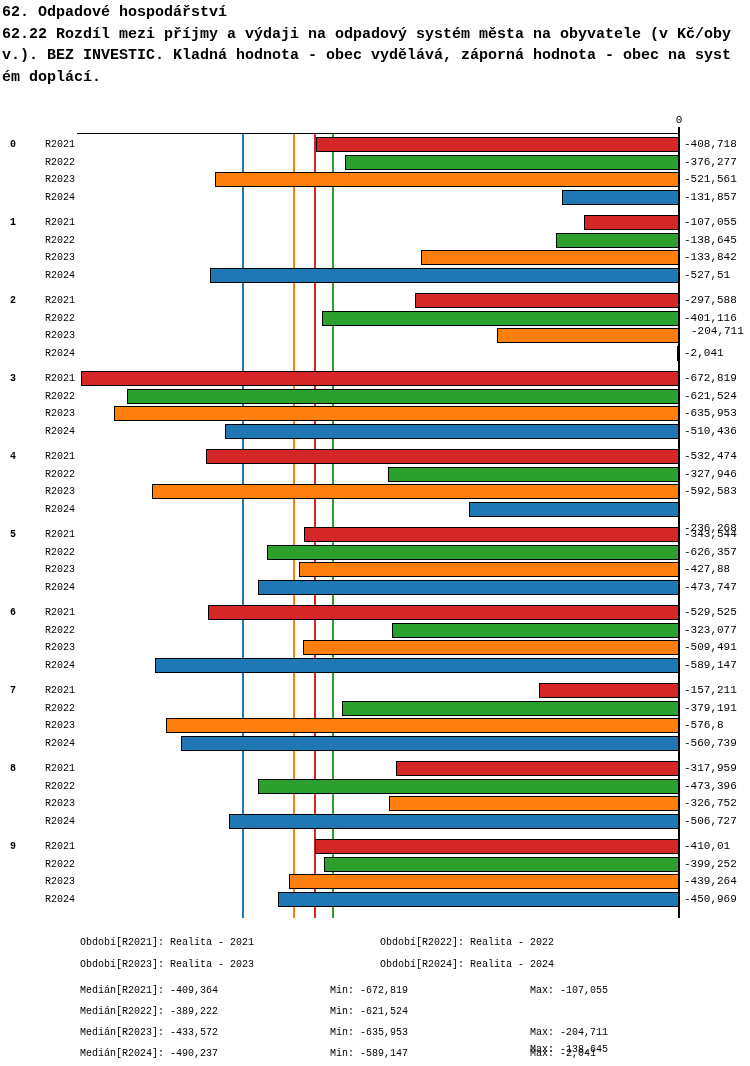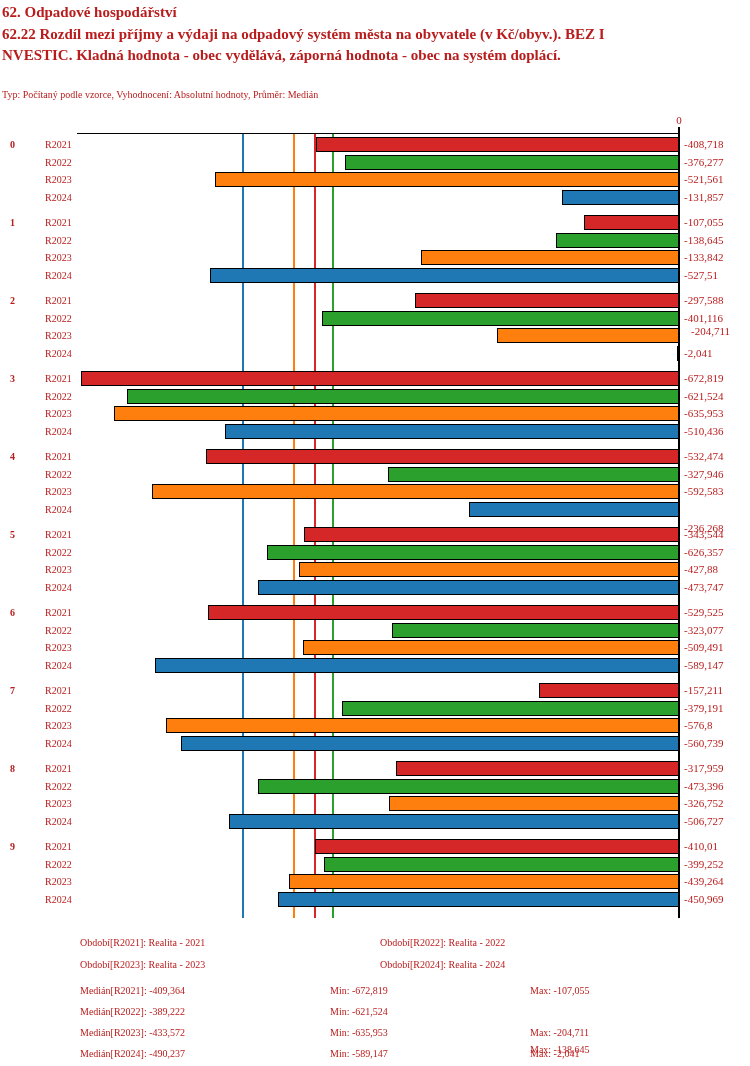--- a/index.html
+++ b/index.html
@@ -1,22 +1,22 @@
 <!DOCTYPE html>
 <html><head>
 <meta charset="utf-8">
 <style>
   html, body { margin: 0; padding: 0; background: #ffffff; }
   .screen {
     position: relative;
     width: 750px;
     height: 1066px;
     background: #ffffff;
-    color: #b91c1c;
-    font-family: Liberation Serif, serif;
+    color: #000000;
+    font-family: Liberation Mono, monospace;
     overflow: hidden;
   }
   .title {
     position: absolute; left: 2px; top: 2px;
     font-size: 15px; font-weight: bold; line-height: 21.5px;
     white-space: pre;
   }
   .subtitle {
     position: absolute; left: 2px; top: 23.5px;
     width: 81.4ch;
@@ -38,21 +38,20 @@
   .vlabel { position: absolute; font-size: 11px; line-height: 15px; white-space: pre; }
   .litem  { position: absolute; font-size: 10px; line-height: 12px; white-space: pre; }
   .sitem  { position: absolute; font-size: 10px; line-height: 12px; white-space: pre; }
 </style>
 </head>
 <body>
 
 <div class="screen">
   <div class="title">62. Odpadové hospodářství</div>
   <div class="subtitle">62.22 Rozdíl mezi příjmy a výdaji na odpadový systém města na obyvatele (v Kč/obyv.). BEZ INVESTIC. Kladná hodnota - obec vydělává, záporná hodnota - obec na systém doplácí.</div>
-  <div class="meta">Typ: Počítaný podle vzorce, Vyhodnocení: Absolutní hodnoty, Průměr: Medián</div>
   <div class="plot" id="plot">
       <div class="mline" style="left: 314.158px; top: 133px; height: 785px; background: rgb(214, 39, 40);"></div>
       <div class="mline" style="left: 332.06px; top: 133px; height: 785px; background: rgb(44, 160, 44);"></div>
       <div class="mline" style="left: 292.642px; top: 133px; height: 785px; background: rgb(255, 127, 14);"></div>
       <div class="mline" style="left: 242.278px; top: 133px; height: 785px; background: rgb(31, 119, 180);"></div>
       <div class="glabel" style="left: 10px; top: 137px;">0</div>
       <div class="rlabel" style="left: 45px; top: 137px;">R2021</div>
       <div class="bar" style="left: 315.732px; top: 137px; width: 363.268px; background: rgb(214, 39, 40);"></div>
       <div class="vlabel" style="left: 684px; top: 137px;">-408,718</div>
       <div class="rlabel" style="left: 45px; top: 154.5px;">R2022</div>

